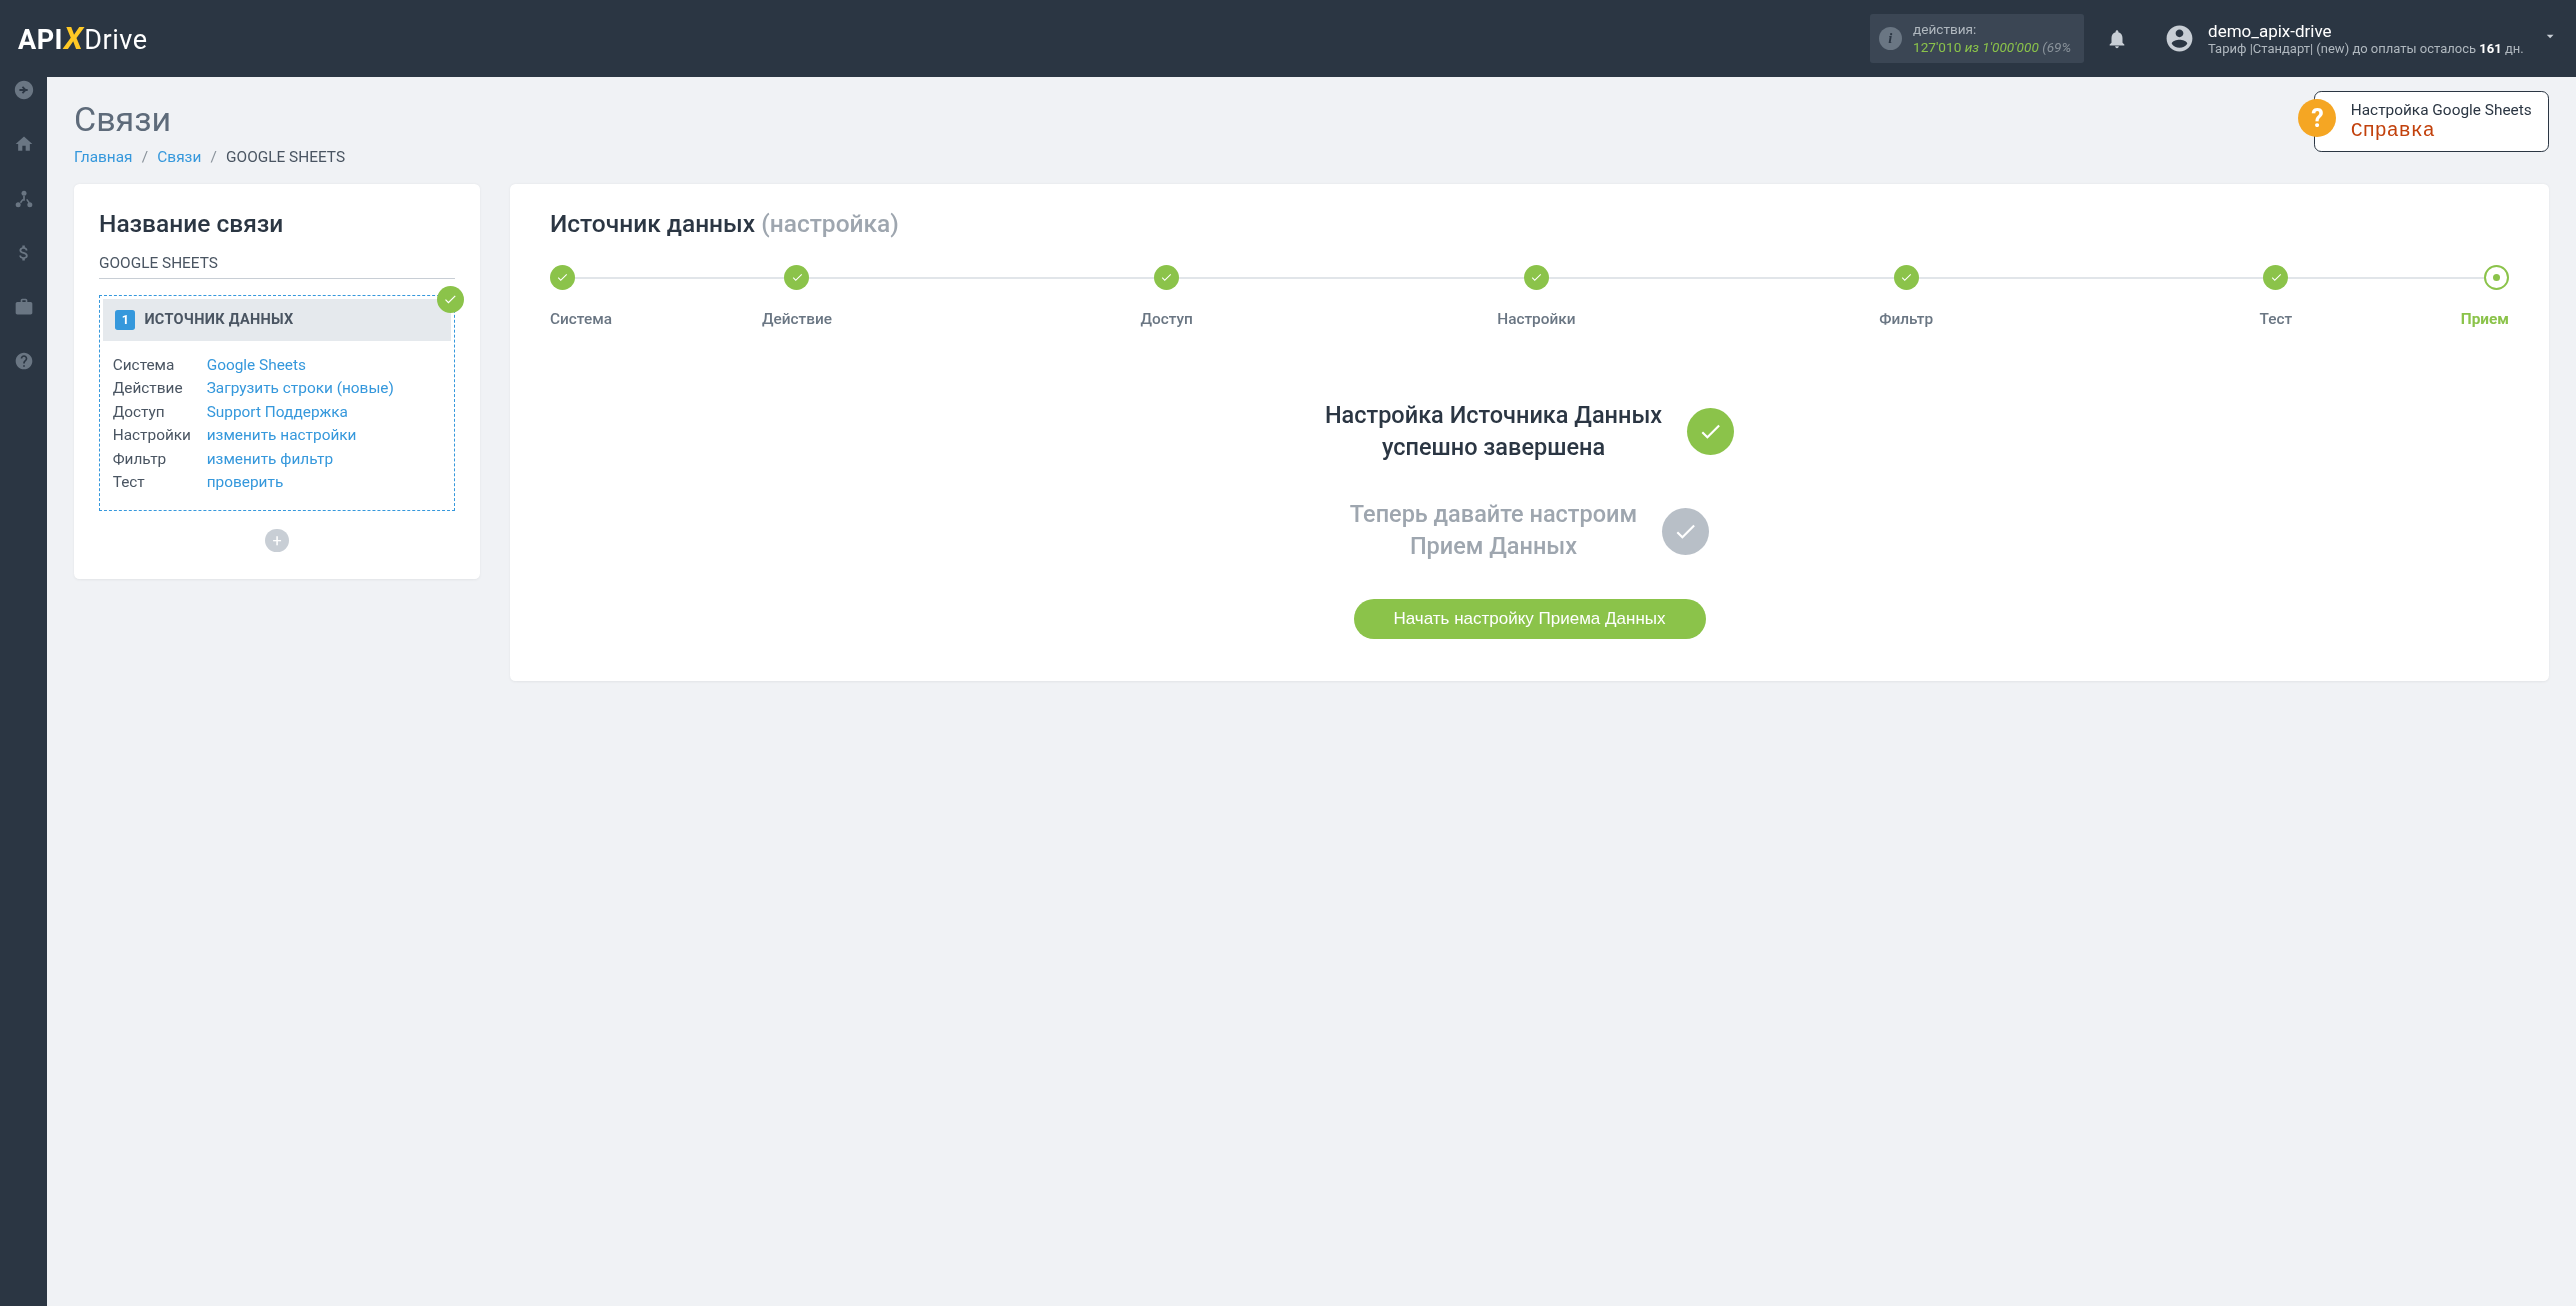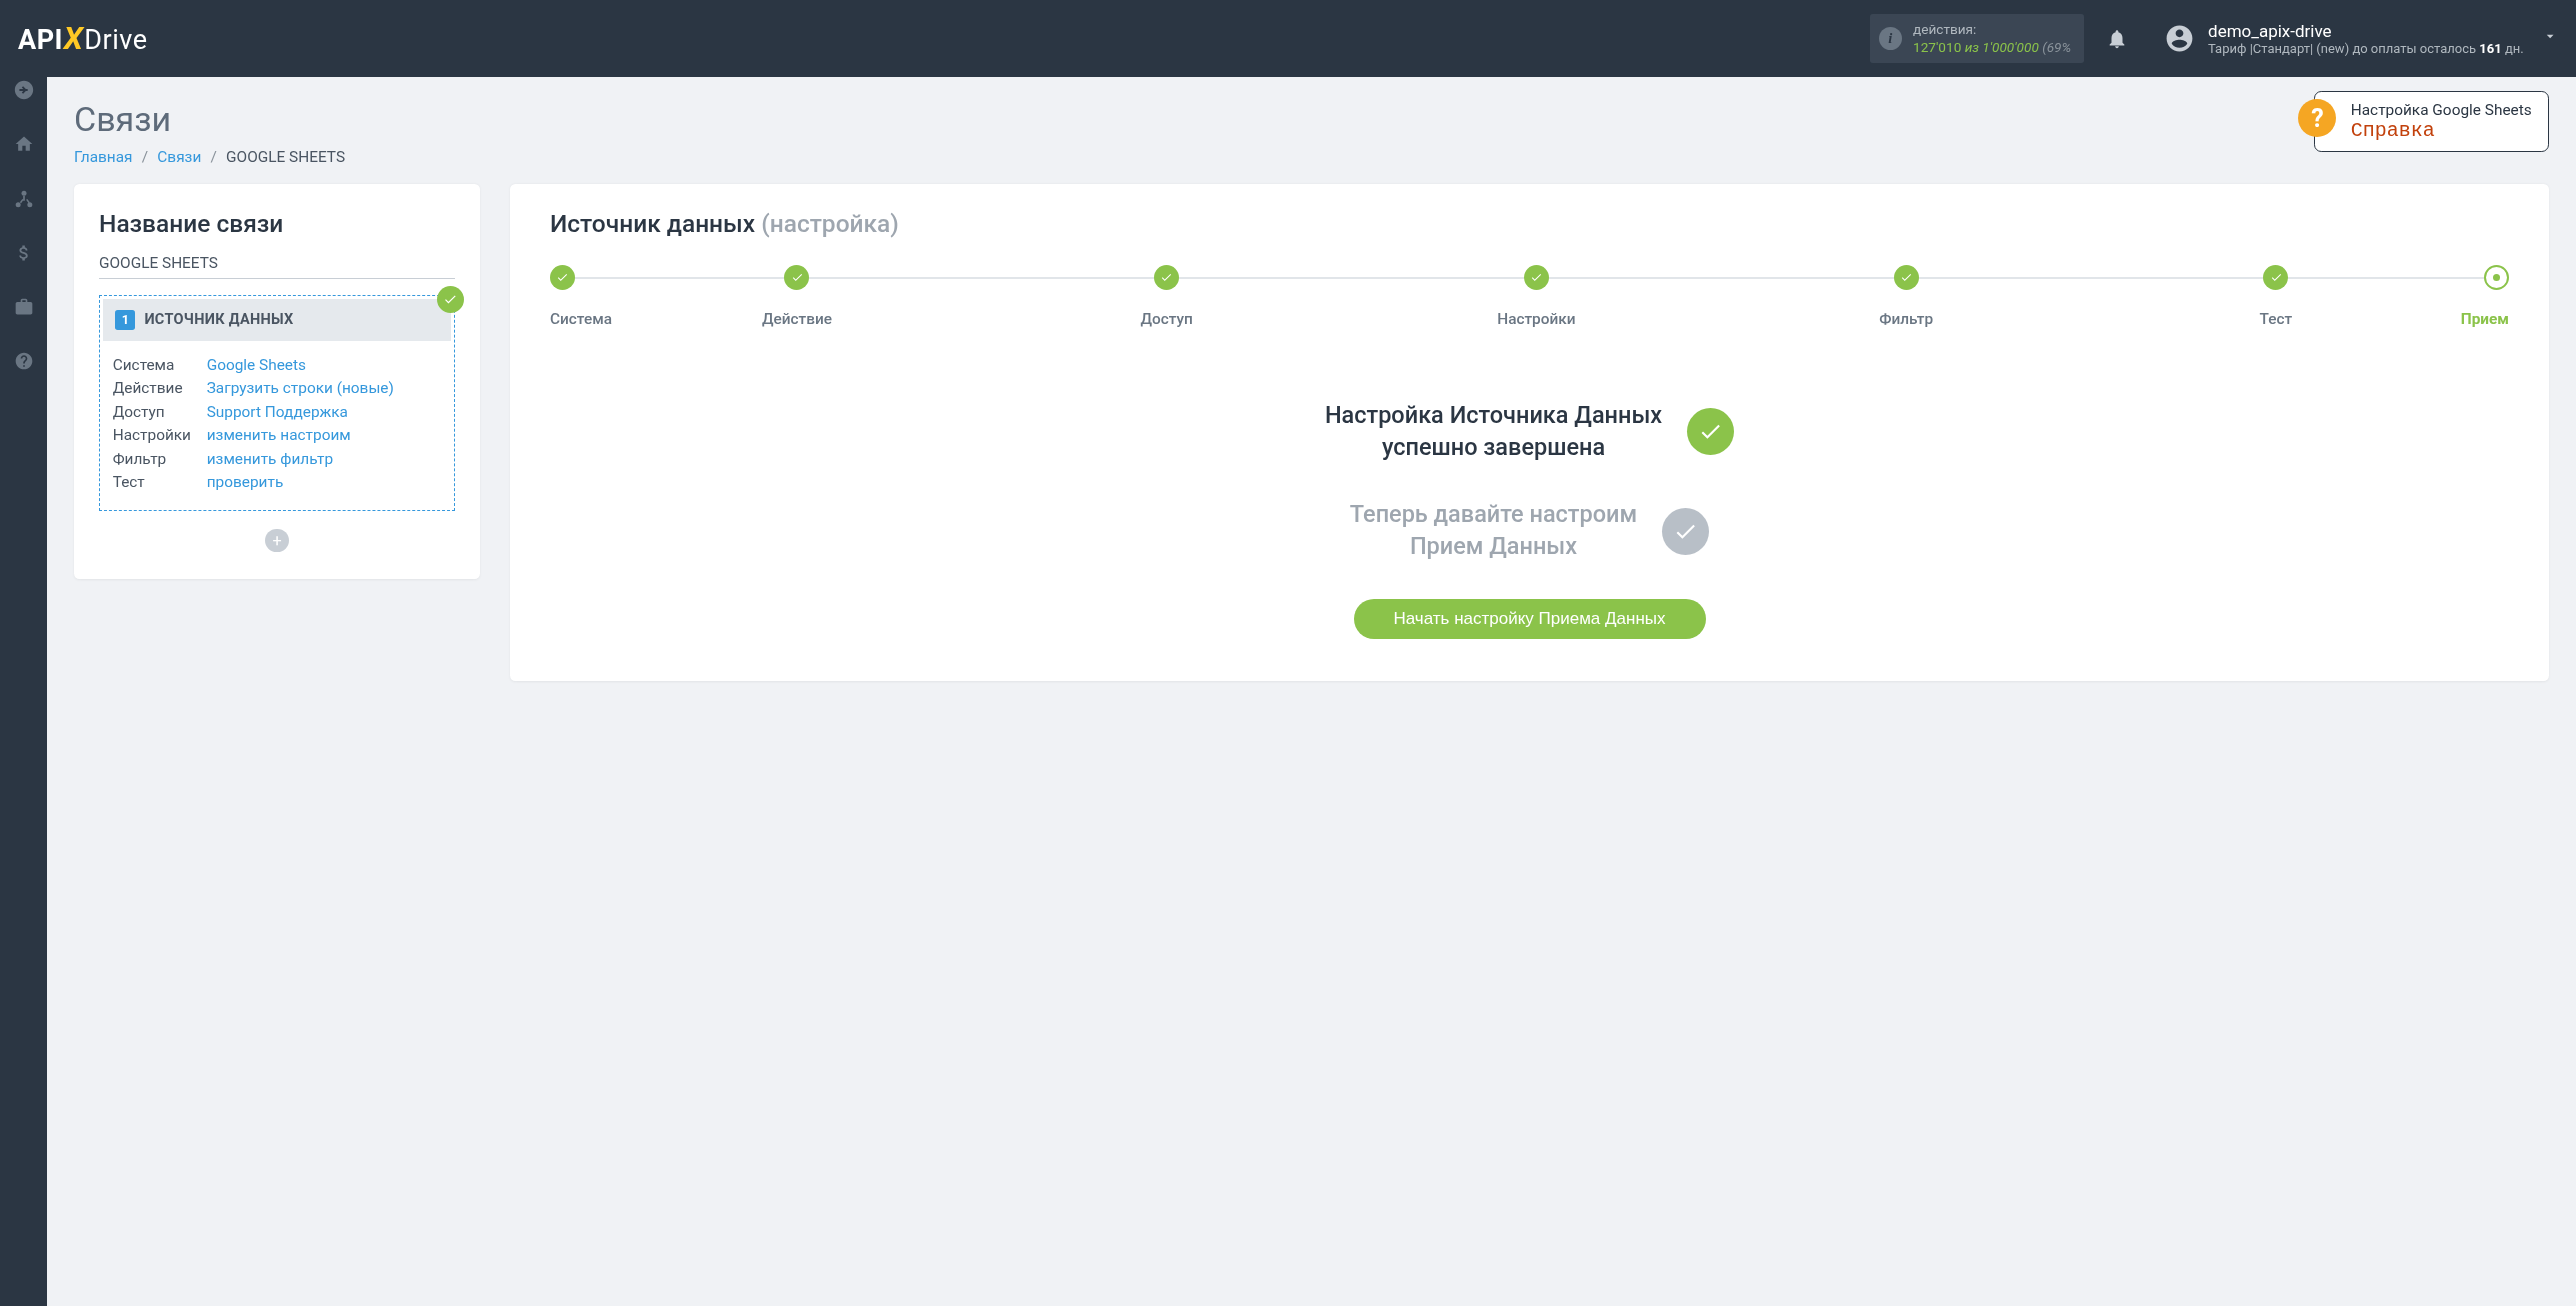--- a/index.html
+++ b/index.html
@@ -208,21 +208,21 @@
           <div class="src-row">
               <span class="lbl">Действие</span>
               <span class="val">Загрузить строки (новые)</span>
             </div>
           <div class="src-row">
               <span class="lbl">Доступ</span>
               <span class="val">Support Поддержка</span>
             </div>
           <div class="src-row">
               <span class="lbl">Настройки</span>
-              <span class="val">изменить настроим</span>
+              <span class="val">изменить настройки</span>
             </div>
           <div class="src-row">
               <span class="lbl">Фильтр</span>
               <span class="val">изменить фильтр</span>
             </div>
           <div class="src-row">
               <span class="lbl">Тест</span>
               <span class="val">проверить</span>
             </div>
         </div>

